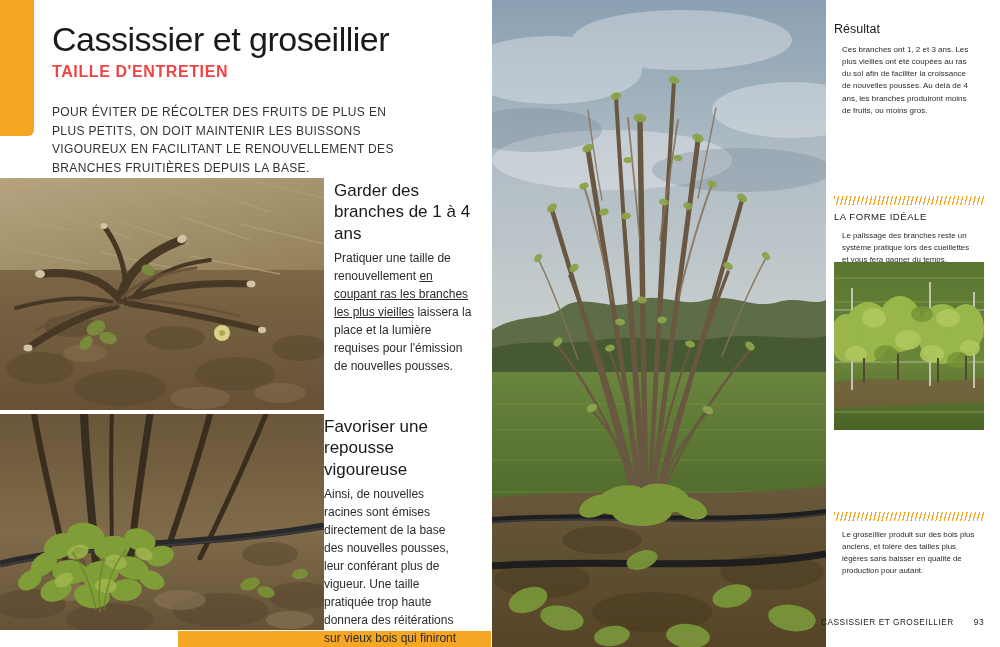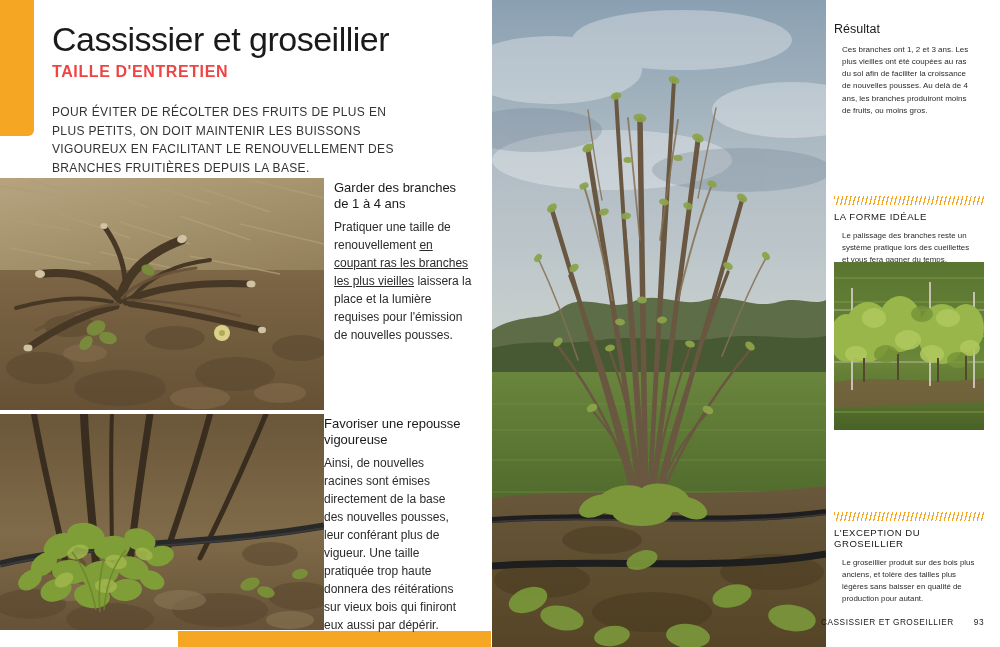--- a/index.html
+++ b/index.html
@@ -24,21 +24,21 @@
   .intro { position:absolute; left:52px; top:103px; width:360px; font-size:12px; line-height:1.55; letter-spacing:0.35px; color:#333; text-transform:uppercase; }
 
   .photo { position:absolute; background:#6b5a42; overflow:hidden; }
   .photo canvas, .photo .art { width:100%; height:100%; display:block; }
 
   
   #photo1 { left:0; top:178px; width:324px; height:232px; }
   #photo2 { left:0; top:414px; width:324px; height:216px; }
 
   .caption { position:absolute; width:140px; }
-  .caption h3 { margin:0; font-size:13px; line-height:1.25; font-weight:400; color:#1a1a1a; }
+  .caption h3 { margin:0; font-size:17px; line-height:1.25; font-weight:400; color:#1a1a1a; }
   .caption p { margin:5px 0 0 0; font-size:12px; line-height:1.5; color:#2b2b2b; }
   .caption p u { text-decoration:underline; }
   #cap1 { left:334px; top:180px; }
   #cap2 { left:324px; top:416px; }
 
   
   .right-page { position:absolute; left:492px; top:0; width:508px; height:647px; background:#fff;padding-left:6px; }
   #photo3 { left:0px; top:0px; width:334px; height:647px; position:absolute; overflow:hidden; }
   .right-col { position:absolute; left:342px; top:0; width:166px; height:647px; }
 
@@ -401,21 +401,20 @@
       </div>
 
       <div class="rblock" id="ideal">
         <div class="hatch"></div>
         <h4>LA FORME IDÉALE</h4>
         <p>Le palissage des branches reste un système pratique lors des cueillettes et vous fera gagner du temps.</p>
       </div>
 
       <div class="rblock" id="exception">
         <div class="hatch"></div>
-        <h4>L'EXCEPTION DU GROSEILLIER</h4>
         <p>Le groseillier produit sur des bois plus anciens, et tolère des tailles plus légères sans baisser en qualité de production pour autant.</p>
       </div>
     </div>
 
     <div class="photo" id="photo4">
       <svg class="art" viewBox="0 0 150 168" preserveAspectRatio="none">
         <defs>
           <linearGradient id="g4" x1="0" y1="0" x2="0" y2="1">
             <stop offset="0%" stop-color="#5d7a34"></stop>
             <stop offset="60%" stop-color="#6f8c3c"></stop>

